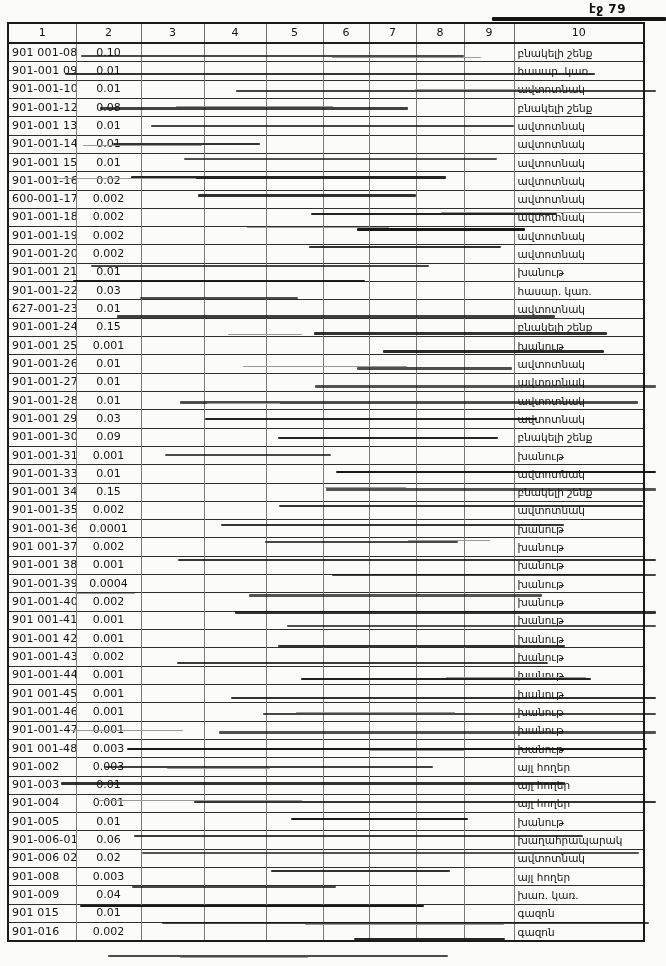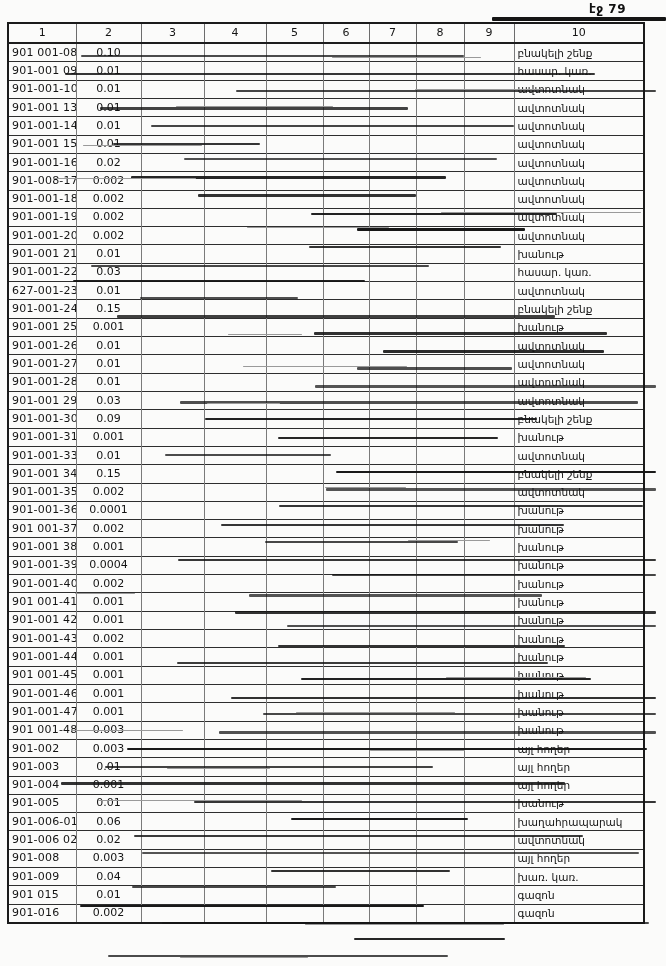--- a/index.html
+++ b/index.html
@@ -132,20 +132,32 @@
           <td class="c2"></td>
           <td class="c3"></td>
           <td class="c4"></td>
           <td class="c5"></td>
           <td class="c6"></td>
           <td class="c7"></td>
           <td class="c8"></td>
           <td class="c9">ավտոտնակ</td>
         </tr>
         <tr>
+          <td class="c0">901-001-12</td>
+          <td class="c1">0.08</td>
+          <td class="c2"></td>
+          <td class="c3"></td>
+          <td class="c4"></td>
+          <td class="c5"></td>
+          <td class="c6"></td>
+          <td class="c7"></td>
+          <td class="c8"></td>
+          <td class="c9">բնակելի շենք</td>
+        </tr>
+        <tr>
           <td class="c0">901-001 13</td>
           <td class="c1">0.01</td>
           <td class="c2"></td>
           <td class="c3"></td>
           <td class="c4"></td>
           <td class="c5"></td>
           <td class="c6"></td>
           <td class="c7"></td>
           <td class="c8"></td>
           <td class="c9">ավտոտնակ</td>
@@ -180,21 +192,21 @@
           <td class="c2"></td>
           <td class="c3"></td>
           <td class="c4"></td>
           <td class="c5"></td>
           <td class="c6"></td>
           <td class="c7"></td>
           <td class="c8"></td>
           <td class="c9">ավտոտնակ</td>
         </tr>
         <tr>
-          <td class="c0">901-008-17</td>
+          <td class="c0">600-001-17</td>
           <td class="c1">0.002</td>
           <td class="c2"></td>
           <td class="c3"></td>
           <td class="c4"></td>
           <td class="c5"></td>
           <td class="c6"></td>
           <td class="c7"></td>
           <td class="c8"></td>
           <td class="c9">ավտոտնակ</td>
         </tr>

